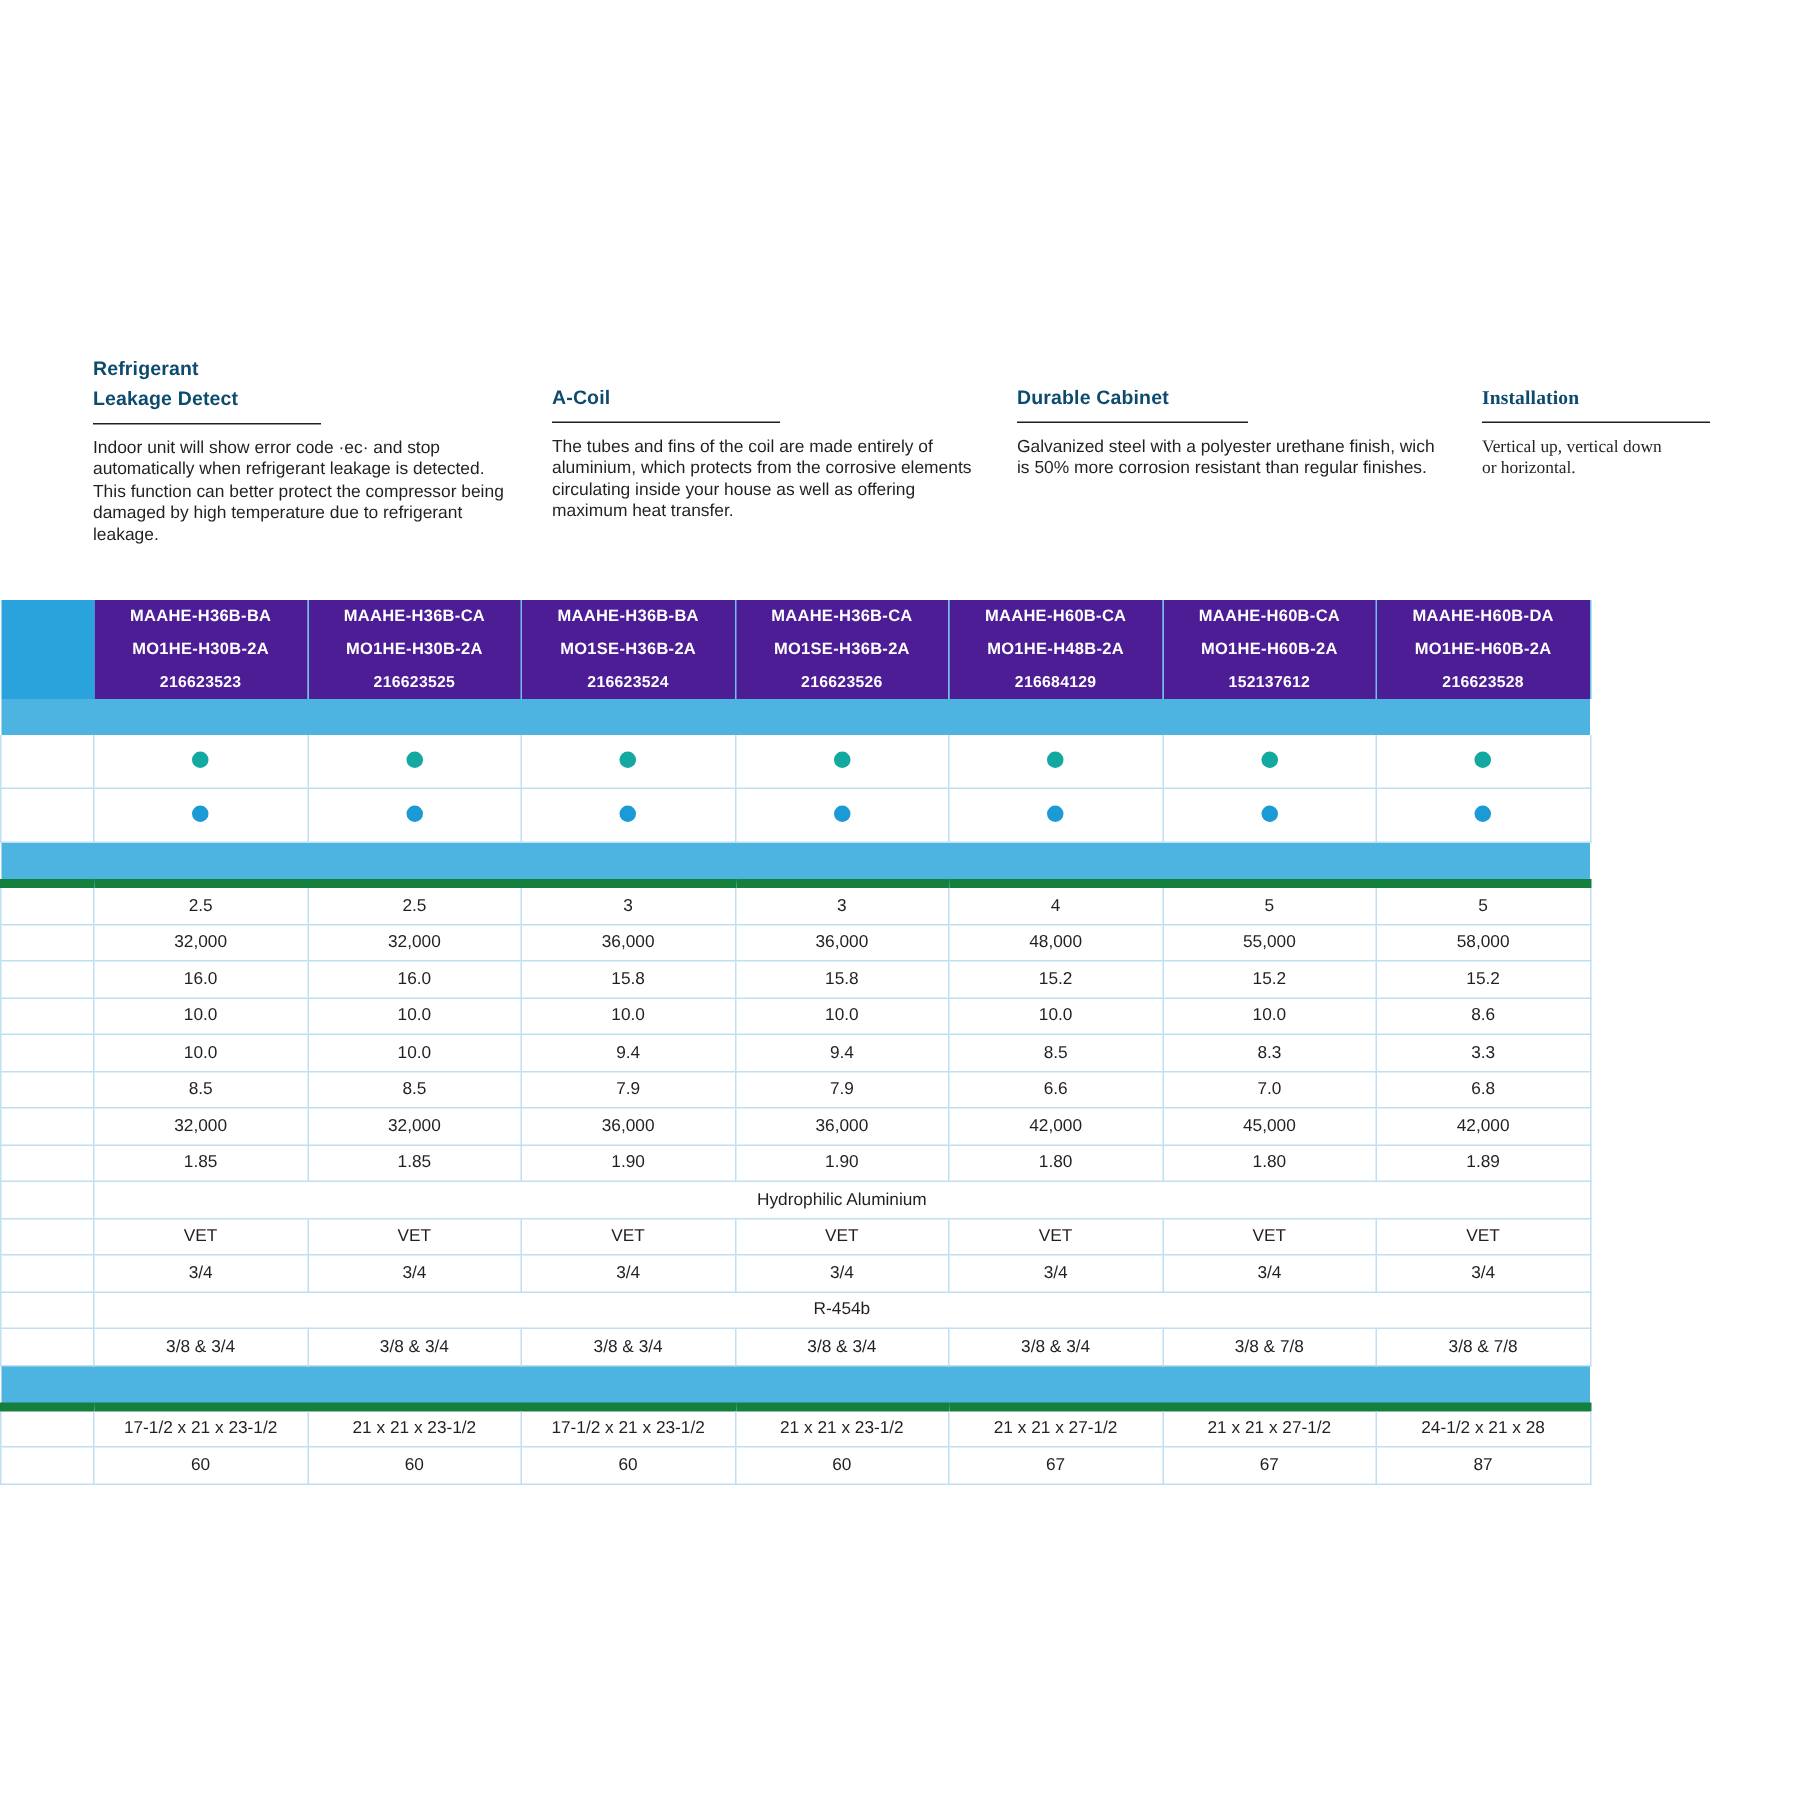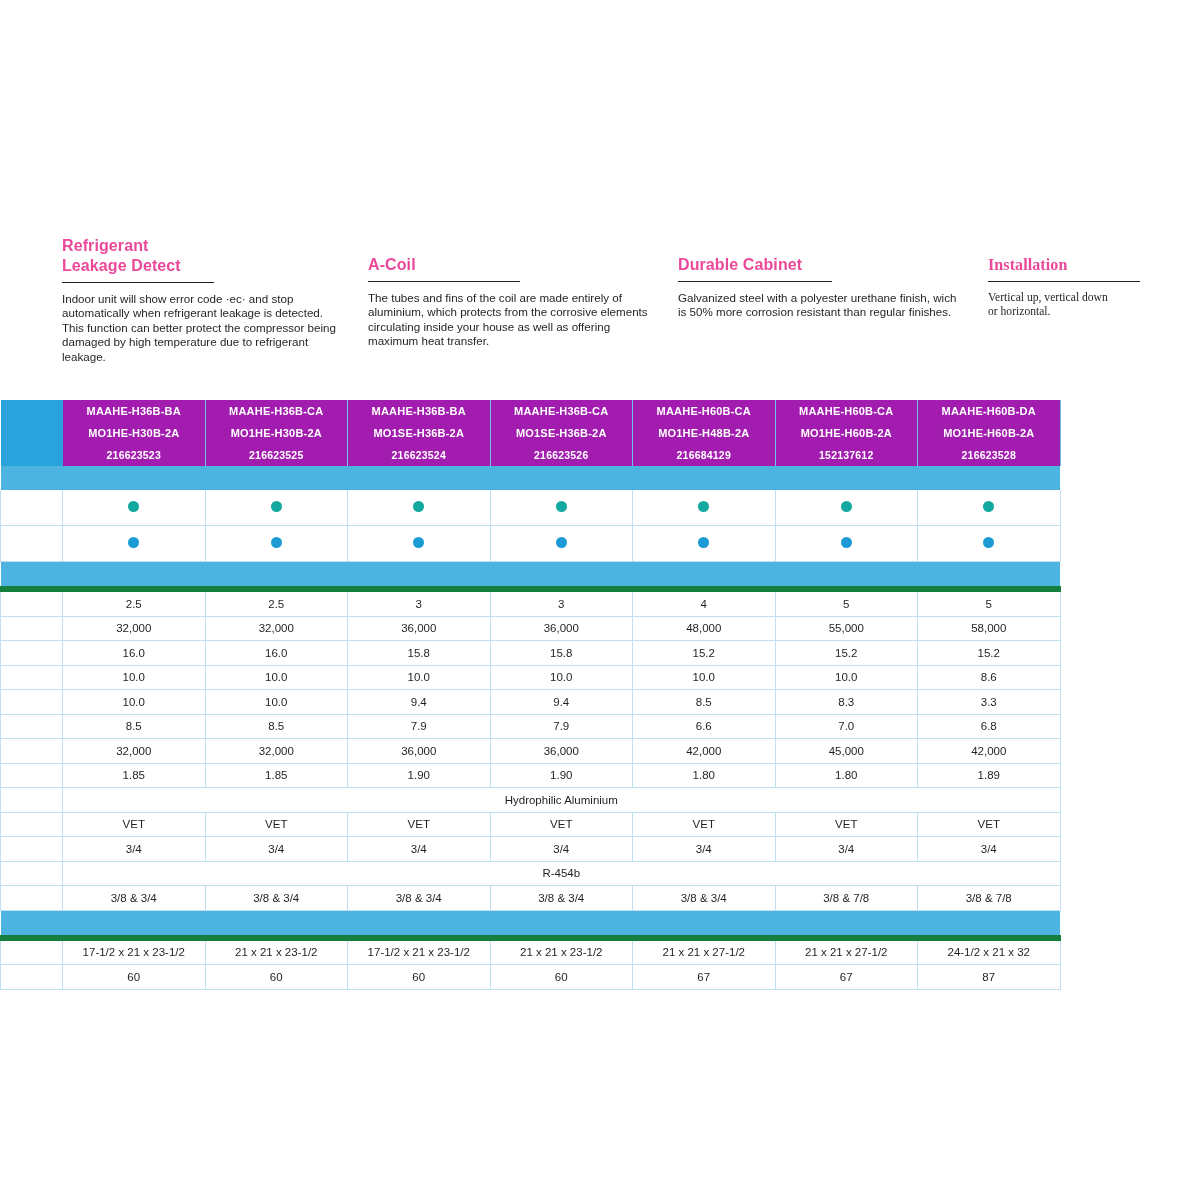--- a/index.html
+++ b/index.html
@@ -27,24 +27,24 @@
   .feature {
     box-sizing: border-box;
     padding-right: 26px;
   }
   .feature.f1 { width: 306px; }
   .feature.f2 { width: 310px; }
   .feature.f3 { width: 310px; }
   .feature.f4 { width: 150px; font-family: Liberation Serif, serif; }
 
   .feature-title {
-    font-size: 16px;
+    font-size: 13px;
     font-weight: bold;
     line-height: 20px;
-    color: #ec4899;
+    color: #0c4a6e;
     margin: 0 0 0 0;
     letter-spacing: 0.1px;
   }
   .feature-rule {
     border: 0;
     border-top: 1px solid #231f20;
     margin: 6px 0 9px 0;
   }
   .f1 .feature-rule { width: 152px; }
   .f2 .feature-rule { width: 152px; }
@@ -74,21 +74,21 @@
 
   .spec-table td, .spec-table th {
     padding: 0;
     margin: 0;
     text-align: center;
     vertical-align: middle;
   }
 
   
   tr.hdr td {
-    background: #a21caf;
+    background: #4c1d95;
     color: #ffffff;
     font-weight: bold;
     font-size: 11px;
     height: 22px;
     letter-spacing: 0.2px;
     border-right: 1px solid #6cc3e8;
   }
   tr.hdr td.labelcell {
     background: #2aa3dd;
     border-right: 1px solid #2aa3dd;
@@ -380,21 +380,21 @@
         <td colspan="8"></td>
       </tr>
       <tr class="data topline">
         <td class="labelcell first"></td>
         <td>17-1/2 x 21 x 23-1/2</td>
         <td>21 x 21 x 23-1/2</td>
         <td>17-1/2 x 21 x 23-1/2</td>
         <td>21 x 21 x 23-1/2</td>
         <td>21 x 21 x 27-1/2</td>
         <td>21 x 21 x 27-1/2</td>
-        <td>24-1/2 x 21 x 32</td>
+        <td>24-1/2 x 21 x 28</td>
       </tr>
       <tr class="data">
         <td class="labelcell first"></td>
         <td>60</td>
         <td>60</td>
         <td>60</td>
         <td>60</td>
         <td>67</td>
         <td>67</td>
         <td>87</td>

